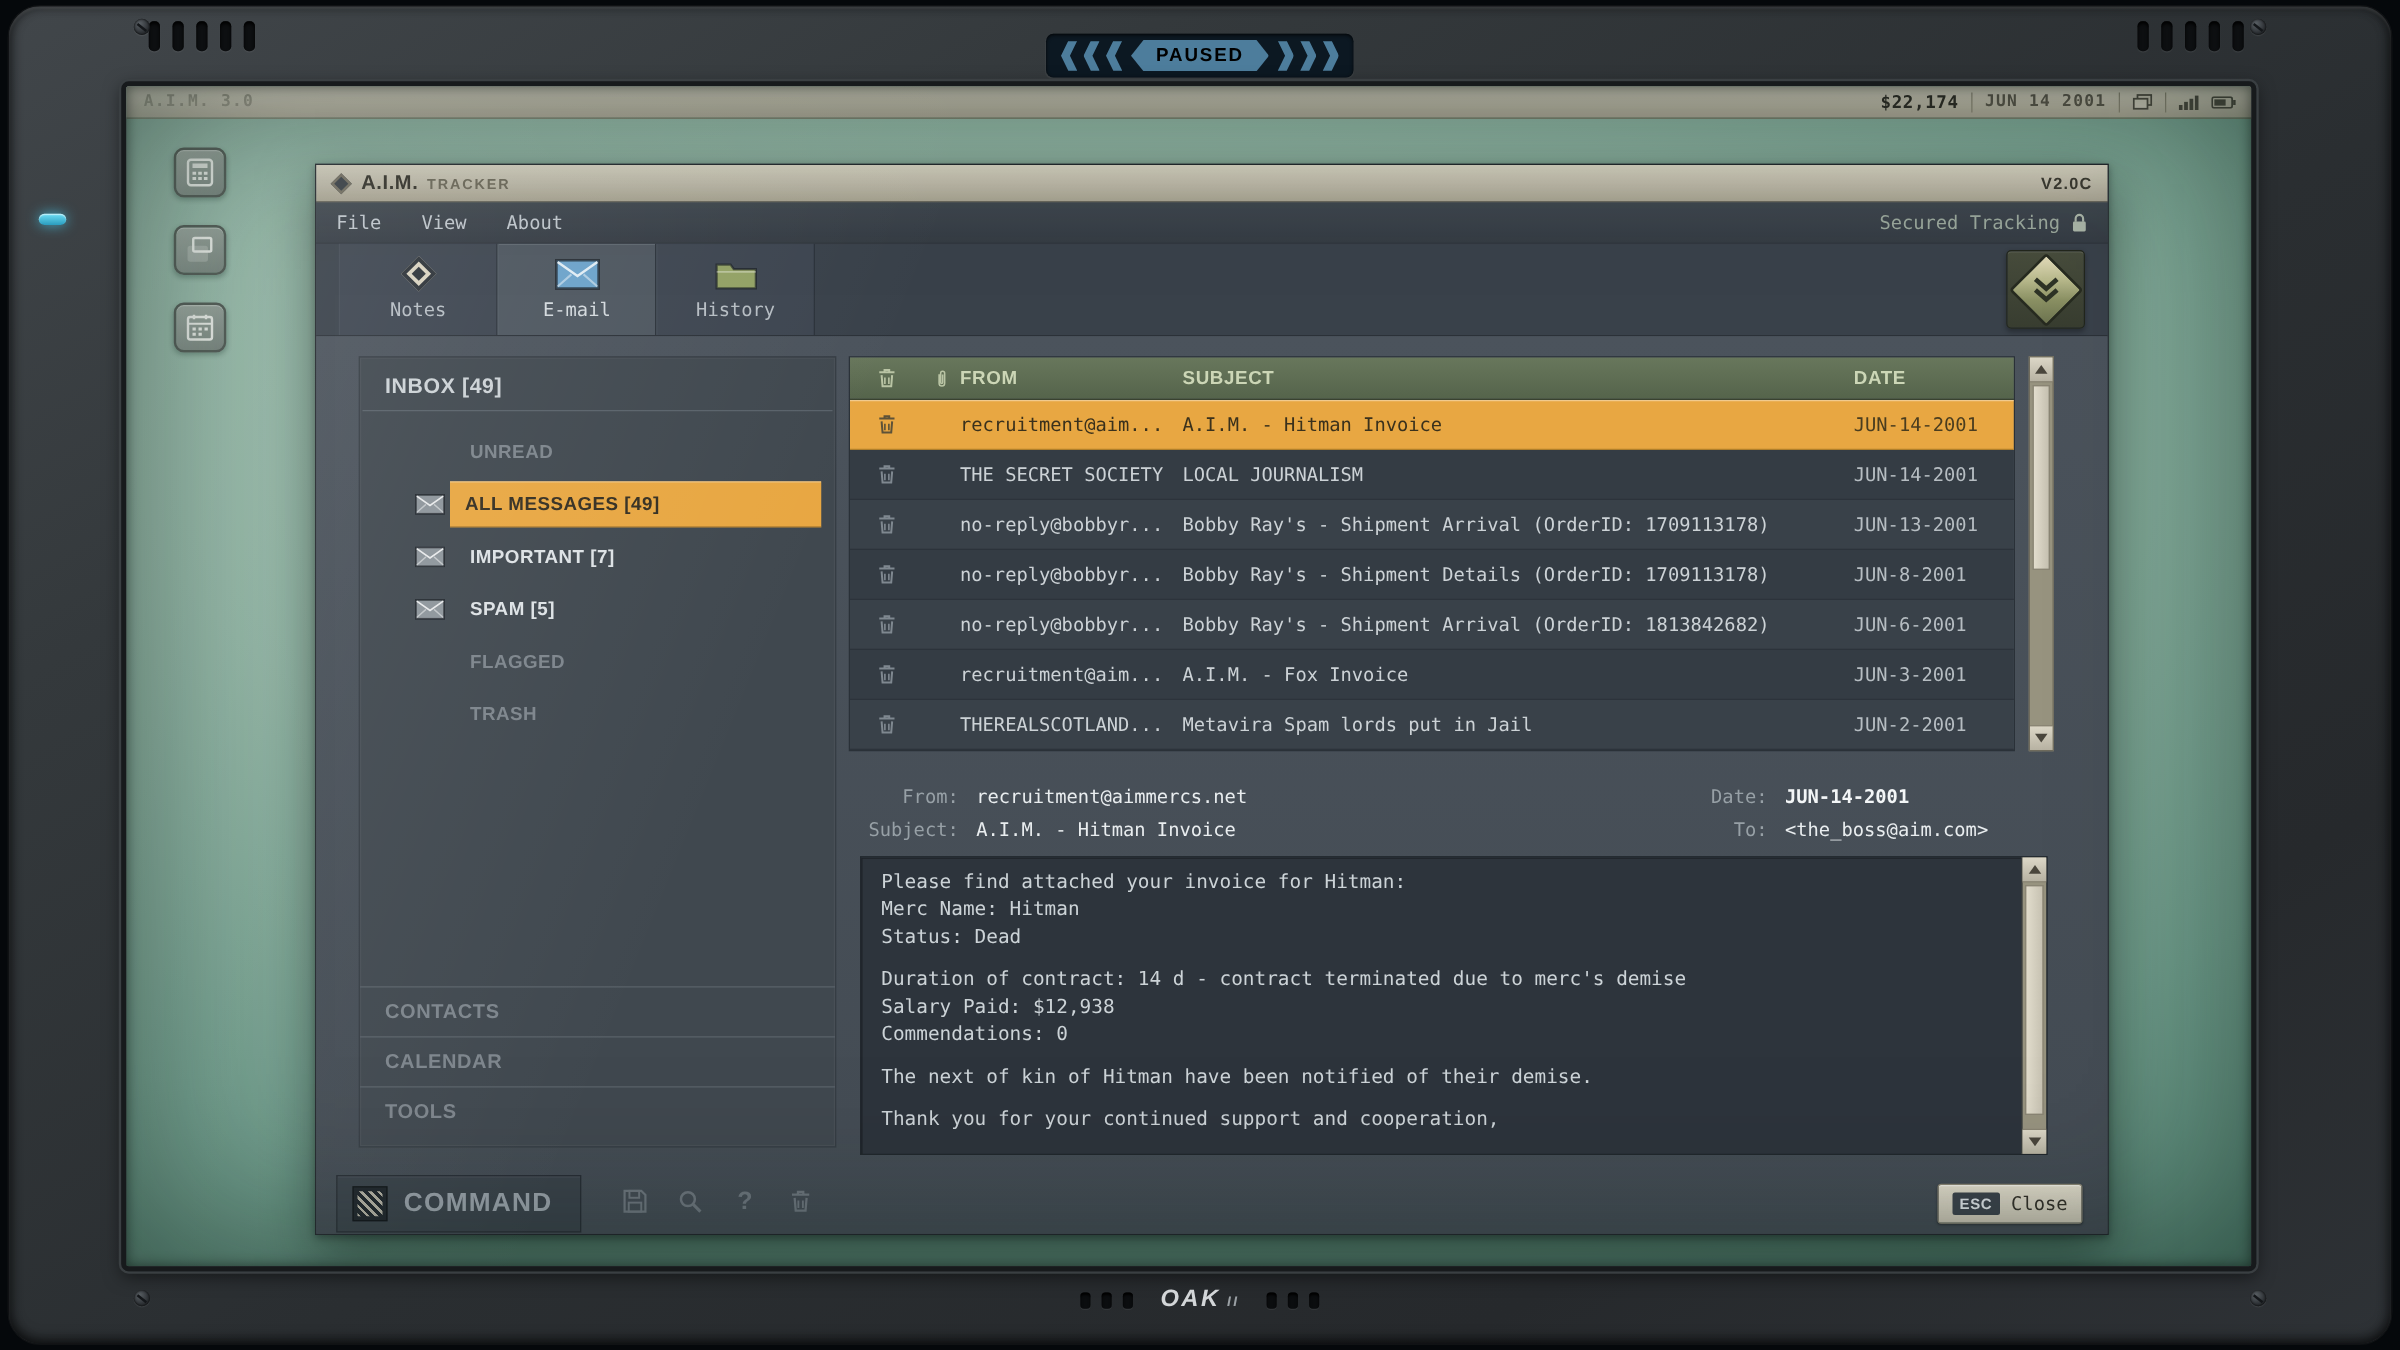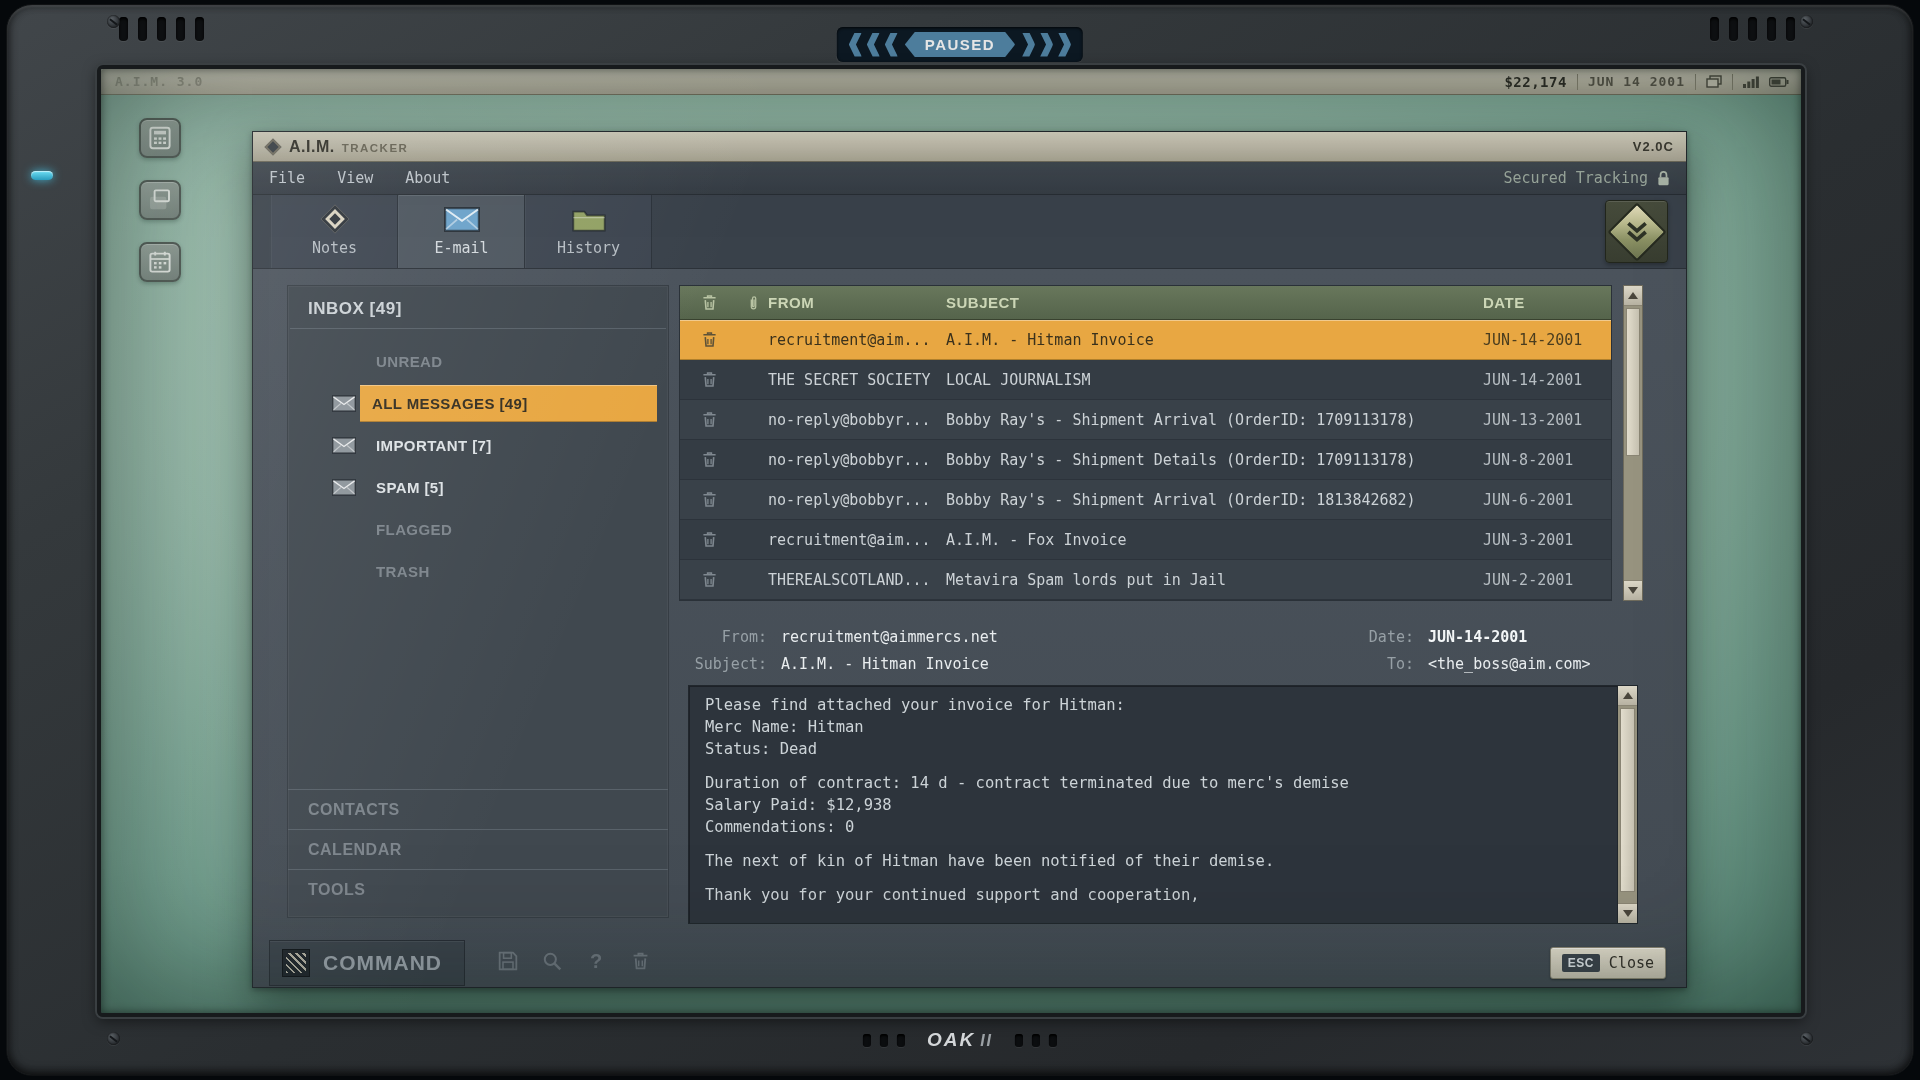--- a/index.html
+++ b/index.html
@@ -27,21 +27,21 @@
     background:linear-gradient(#6edff5,#2a9cbe);
     box-shadow:0 0 10px rgba(70,200,235,.8), inset 0 1px 1px rgba(255,255,255,.6); }
 
   
   .paused-badge { position:absolute; top:22px; left:50%; transform:translateX(-50%);
     display:flex; align-items:center; gap:5px; background:#0c1822; border-radius:6px; padding:5px 12px;
     box-shadow:inset 0 1px 3px rgba(0,0,0,.8), 0 1px 1px rgba(255,255,255,.05); }
   .chev { width:13px; height:24px; background:var(--paused-blue,#4d7d9c); }
   .chev.l { clip-path:polygon(100% 0,45% 0,0 50%,45% 100%,100% 100%,55% 50%); }
   .chev.r { clip-path:polygon(0 0,55% 0,100% 50%,55% 100%,0 100%,45% 50%); }
-  .paused-label { background:var(--paused-blue,#4d7d9c); color:#e5e5e5;
+  .paused-label { background:var(--paused-blue,#4d7d9c); color:#000000;
     font-family:"Liberation Sans",sans-serif; font-weight:bold; font-size:15px; letter-spacing:1.5px;
     padding:4px 20px; margin:0 2px;
     clip-path:polygon(10px 0,calc(100% - 10px) 0,100% 50%,calc(100% - 10px) 100%,10px 100%,0 50%); }
 
   
   .screen { position:absolute; left:90px; top:60px; width:1708px; height:952px;
     border-radius:6px; border:4px solid #171a1c; overflow:hidden;
     box-shadow:0 0 0 2px #3a3f42, 0 4px 14px rgba(0,0,0,.5); }
   .screen-bg { position:absolute; inset:0;
     background:radial-gradient(130% 110% at 42% 30%, #a6c6b4 0%, #8db2a1 32%, #6f9c8b 58%, #507e6e 82%, #39604f 100%); }
@@ -204,21 +204,21 @@
   .close-label { color:#34312a; font-size:15px; }
 
   
   .brand { position:absolute; bottom:24px; left:50%; transform:translateX(-50%);
     display:flex; align-items:center; gap:22px; }
   .spk { display:flex; gap:9px; }
   .spk i { width:8px; height:13px; border-radius:3px; background:#0b0d0f;
     box-shadow:inset 0 2px 2px #000, 0 1px 0 rgba(255,255,255,.06); }
   .brand-label { color:#d3d6d8; font-family:"Liberation Sans",sans-serif; font-weight:bold;
     font-size:19px; letter-spacing:2px; font-style:italic; display:flex; align-items:baseline; gap:5px; }
-  .brand-model { font-size:16px; color:#9ba1a5; }
+  .brand-model { font-size:11px; color:#9ba1a5; }
 </style>
 </head>
 <body>
 
 <svg width="0" height="0" style="position:absolute" aria-hidden="true">
   <symbol id="i-trash" viewBox="0 0 16 18">
     <path d="M1.5 4 H14.5 M6 4 V2 h4 v2 M3.5 6.5 l.8 9.5 h7.4 l.8-9.5" fill="none" stroke="currentColor" stroke-width="1.7"></path>
     <path d="M6.3 8.5 v5.5 M9.7 8.5 v5.5" stroke="currentColor" stroke-width="1.4" fill="none"></path>
   </symbol>
   <symbol id="i-clip" viewBox="0 0 12 18">

